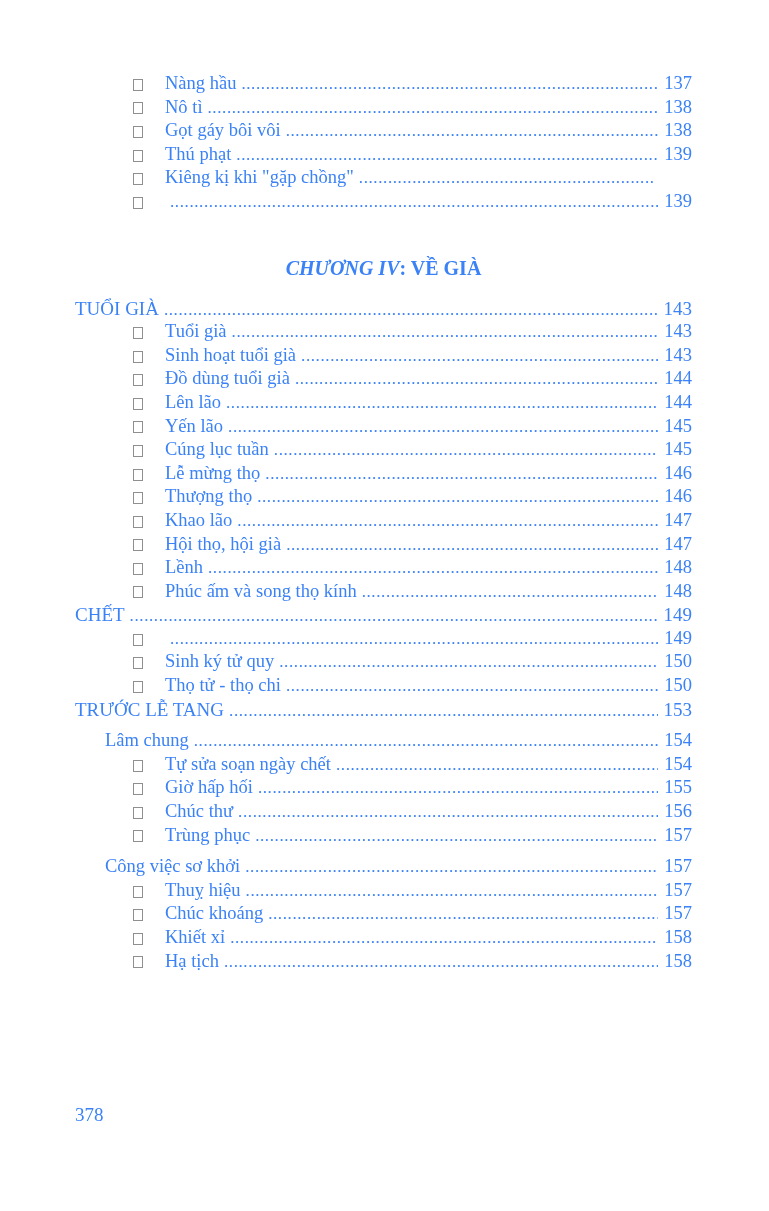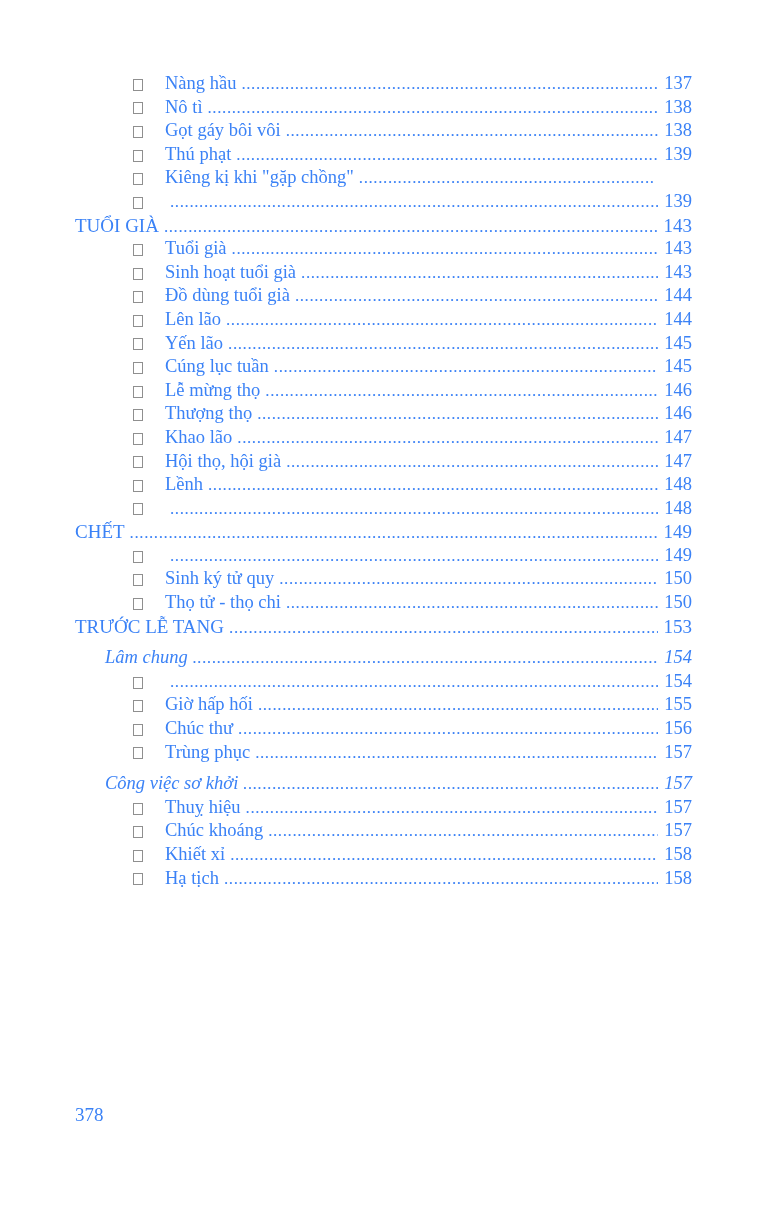--- a/index.html
+++ b/index.html
@@ -24,21 +24,20 @@
     align-items: baseline;
     height: 23.6px;
     line-height: 23.6px;
     font-size: 18.5px;
     white-space: nowrap;
   }
   .row .label { flex: none; }
   .row.top { font-size: 19px; }
   .row.subhead {
     padding-left: 30px;
-    font-style: italic;
     margin-top: 8px;
   }
   .row.bullet { padding-left: 58px; }
   .bullet-box {
     flex: none;
     width: 8px;
     height: 10px;
     border: 1px solid #8f8f8f;
     align-self: center;
     margin-right: 22px;
@@ -111,20 +110,21 @@
         <span class="bullet-box"></span>
         <span class="label">Kiêng kị khi "gặp chồng"</span>
         <span class="dots">....................................................................................................................................................................................</span>
         <span class="pagenum empty"></span>
       </div>
       <div class="row bullet">
         <span class="bullet-box"></span>
         <span class="dots">....................................................................................................................................................................................</span>
         <span class="pagenum">139</span>
       </div>
+      <div class="chapter-heading"><span class="chap-italic">CHƯƠNG IV</span><span class="chap-rest">: VỀ GIÀ</span></div>
       <div class="row top">
         <span class="label">TUỔI GIÀ</span>
         <span class="dots">....................................................................................................................................................................................</span>
         <span class="pagenum">143</span>
       </div>
       <div class="row bullet">
         <span class="bullet-box"></span>
         <span class="label">Tuổi già</span>
         <span class="dots">....................................................................................................................................................................................</span>
         <span class="pagenum">143</span>
@@ -184,20 +184,21 @@
         <span class="pagenum">147</span>
       </div>
       <div class="row bullet">
         <span class="bullet-box"></span>
         <span class="label">Lềnh</span>
         <span class="dots">....................................................................................................................................................................................</span>
         <span class="pagenum">148</span>
       </div>
       <div class="row bullet">
         <span class="bullet-box"></span>
+        <span class="label">Phúc ấm và song thọ kính</span>
         <span class="dots">....................................................................................................................................................................................</span>
         <span class="pagenum">148</span>
       </div>
       <div class="row top">
         <span class="label">CHẾT</span>
         <span class="dots">....................................................................................................................................................................................</span>
         <span class="pagenum">149</span>
       </div>
       <div class="row bullet">
         <span class="bullet-box"></span>
@@ -221,20 +222,21 @@
         <span class="dots">....................................................................................................................................................................................</span>
         <span class="pagenum">153</span>
       </div>
       <div class="row subhead">
         <span class="label">Lâm chung</span>
         <span class="dots">....................................................................................................................................................................................</span>
         <span class="pagenum">154</span>
       </div>
       <div class="row bullet">
         <span class="bullet-box"></span>
+        <span class="label">Tự sửa soạn ngày chết</span>
         <span class="dots">....................................................................................................................................................................................</span>
         <span class="pagenum">154</span>
       </div>
       <div class="row bullet">
         <span class="bullet-box"></span>
         <span class="label">Giờ hấp hối</span>
         <span class="dots">....................................................................................................................................................................................</span>
         <span class="pagenum">155</span>
       </div>
       <div class="row bullet">

